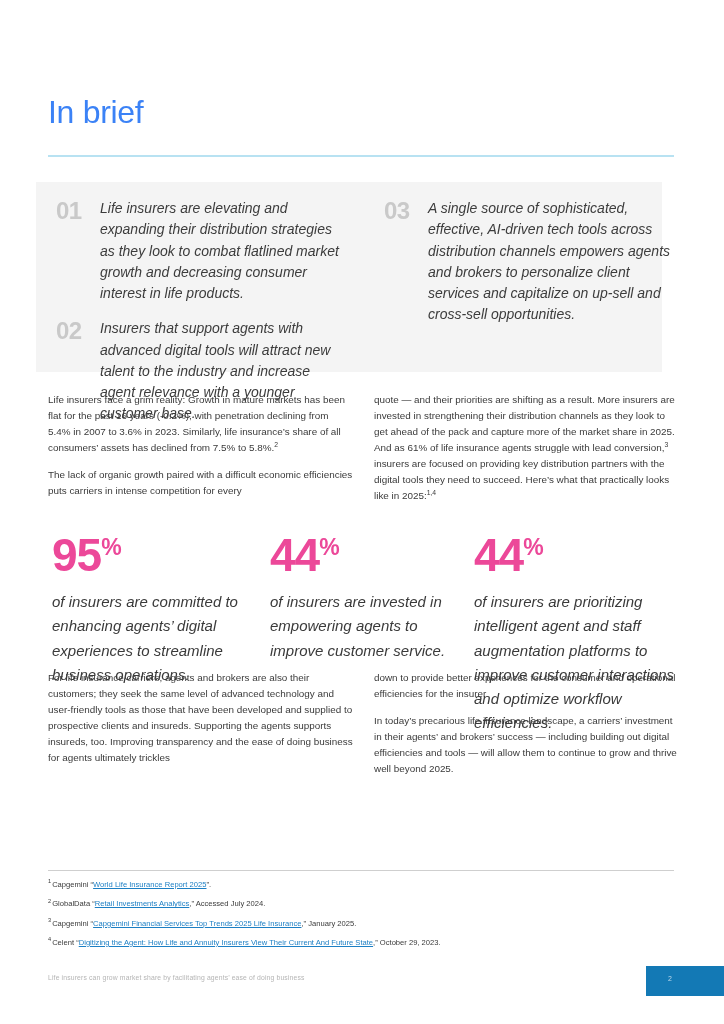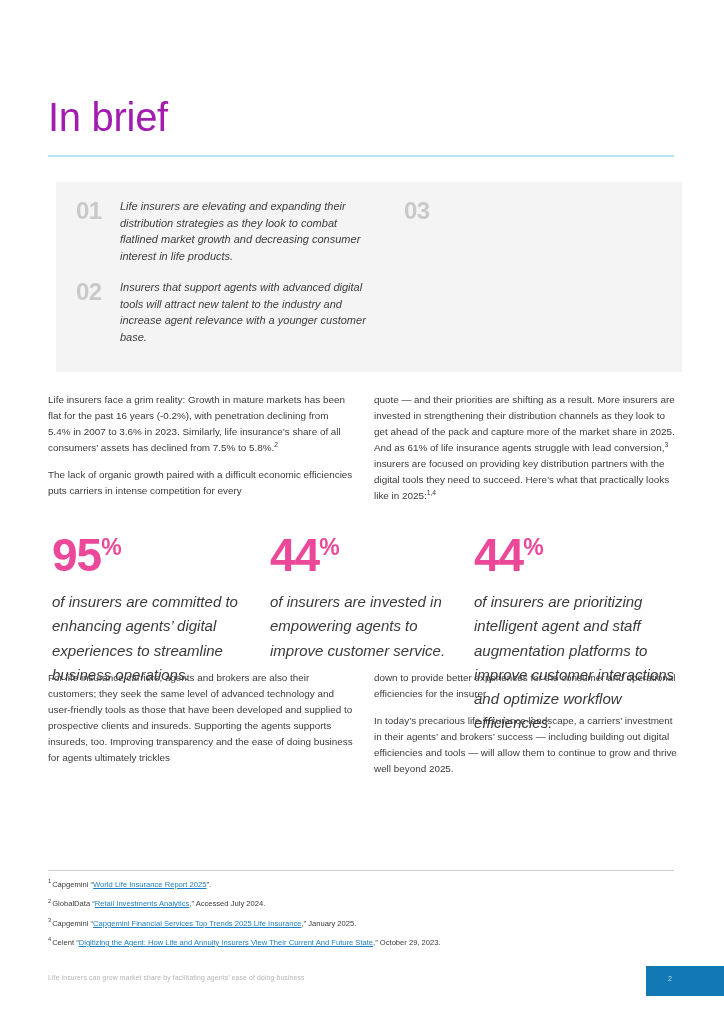--- a/index.html
+++ b/index.html
@@ -13,37 +13,37 @@
     position:relative;
     width:724px; height:1024px;
     background:#ffffff;
     overflow:hidden;
   }
 
   
   .title {
     position:absolute;
     left:48px; top:96px;
-    font-size:40px;
+    font-size:32px;
     font-weight:400;
     letter-spacing:-0.3px;
-    color:#a21caf;
+    color:#3b82f6;
     line-height:1.05;
   }
   .title-rule {
     position:absolute;
     left:48px; top:155px;
     width:626px; height:2px;
     background:#b8e2f2;
   }
 
   
   .brief-panel {
     position:absolute;
-    left:56px; top:182px;
+    left:36px; top:182px;
     width:626px; height:190px;
     background:#f4f4f4;
   }
   .brief-col {
     position:absolute;
     top:16px;
     width:290px;
   }
   .brief-col-left  { left:20px; }
   .brief-col-right { left:317px;margin-left:31px; }
@@ -57,21 +57,21 @@
     flex:0 0 44px;
     font-size:24px;
     font-weight:600;
     color:#c9c9c9;
     line-height:1.0;
     letter-spacing:-0.5px;
     padding-top:1px;
   }
   .brief-text {
     flex:1 1 auto;
-    font-size:11px;
+    font-size:14px;
     font-style:italic;
     line-height:1.52;
     color:#3c3c3c;
   }
 
   
   .body-block {
     position:absolute;
     font-size:9.9px;
     line-height:1.62;
@@ -176,20 +176,21 @@
       </div>
       <div class="brief-item">
         <div class="brief-num">02</div>
         <div class="brief-text">Insurers that support agents with advanced digital tools will attract new talent to the industry and increase agent relevance with a younger customer base.</div>
       </div>
     </div>
 
     <div class="brief-col brief-col-right">
       <div class="brief-item">
         <div class="brief-num">03</div>
+        <div class="brief-text">A single source of sophisticated, effective, AI-driven tech tools across distribution channels empowers agents and brokers to personalize client services and capitalize on up-sell and cross-sell opportunities.</div>
       </div>
     </div>
 
   </div>
 
   <div class="body-block body-top-left">
     <p><span>Life insurers face a grim reality: Growth in mature markets has been flat for the past 16 years (-0.2%), with penetration declining from 5.4% in 2007 to 3.6% in 2023. Similarly, life insurance’s share of all consumers’ assets has declined from 7.5% to 5.8%.</span><sup>2</sup></p>
     <p>The lack of organic growth paired with a difficult economic efficiencies puts carriers in intense competition for every</p>
   </div>
 

